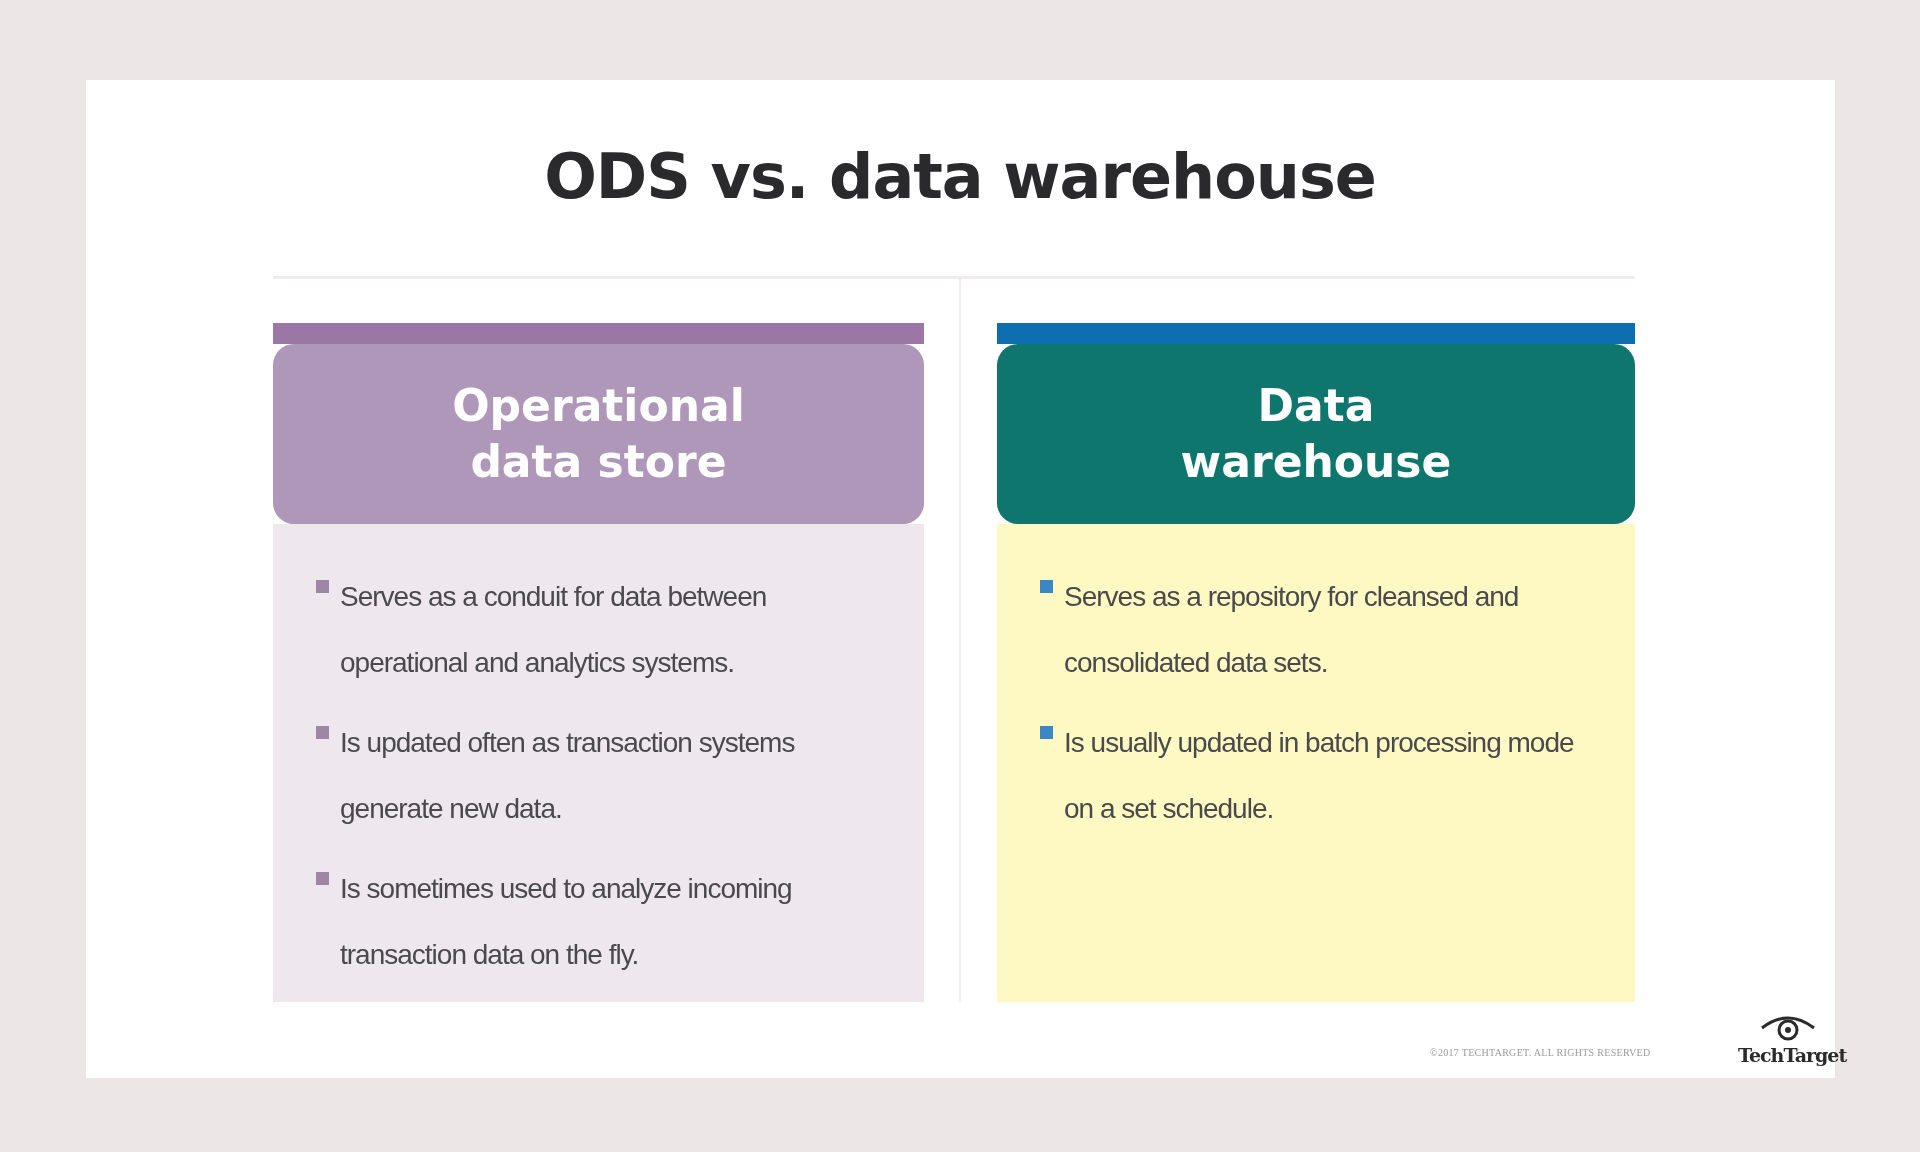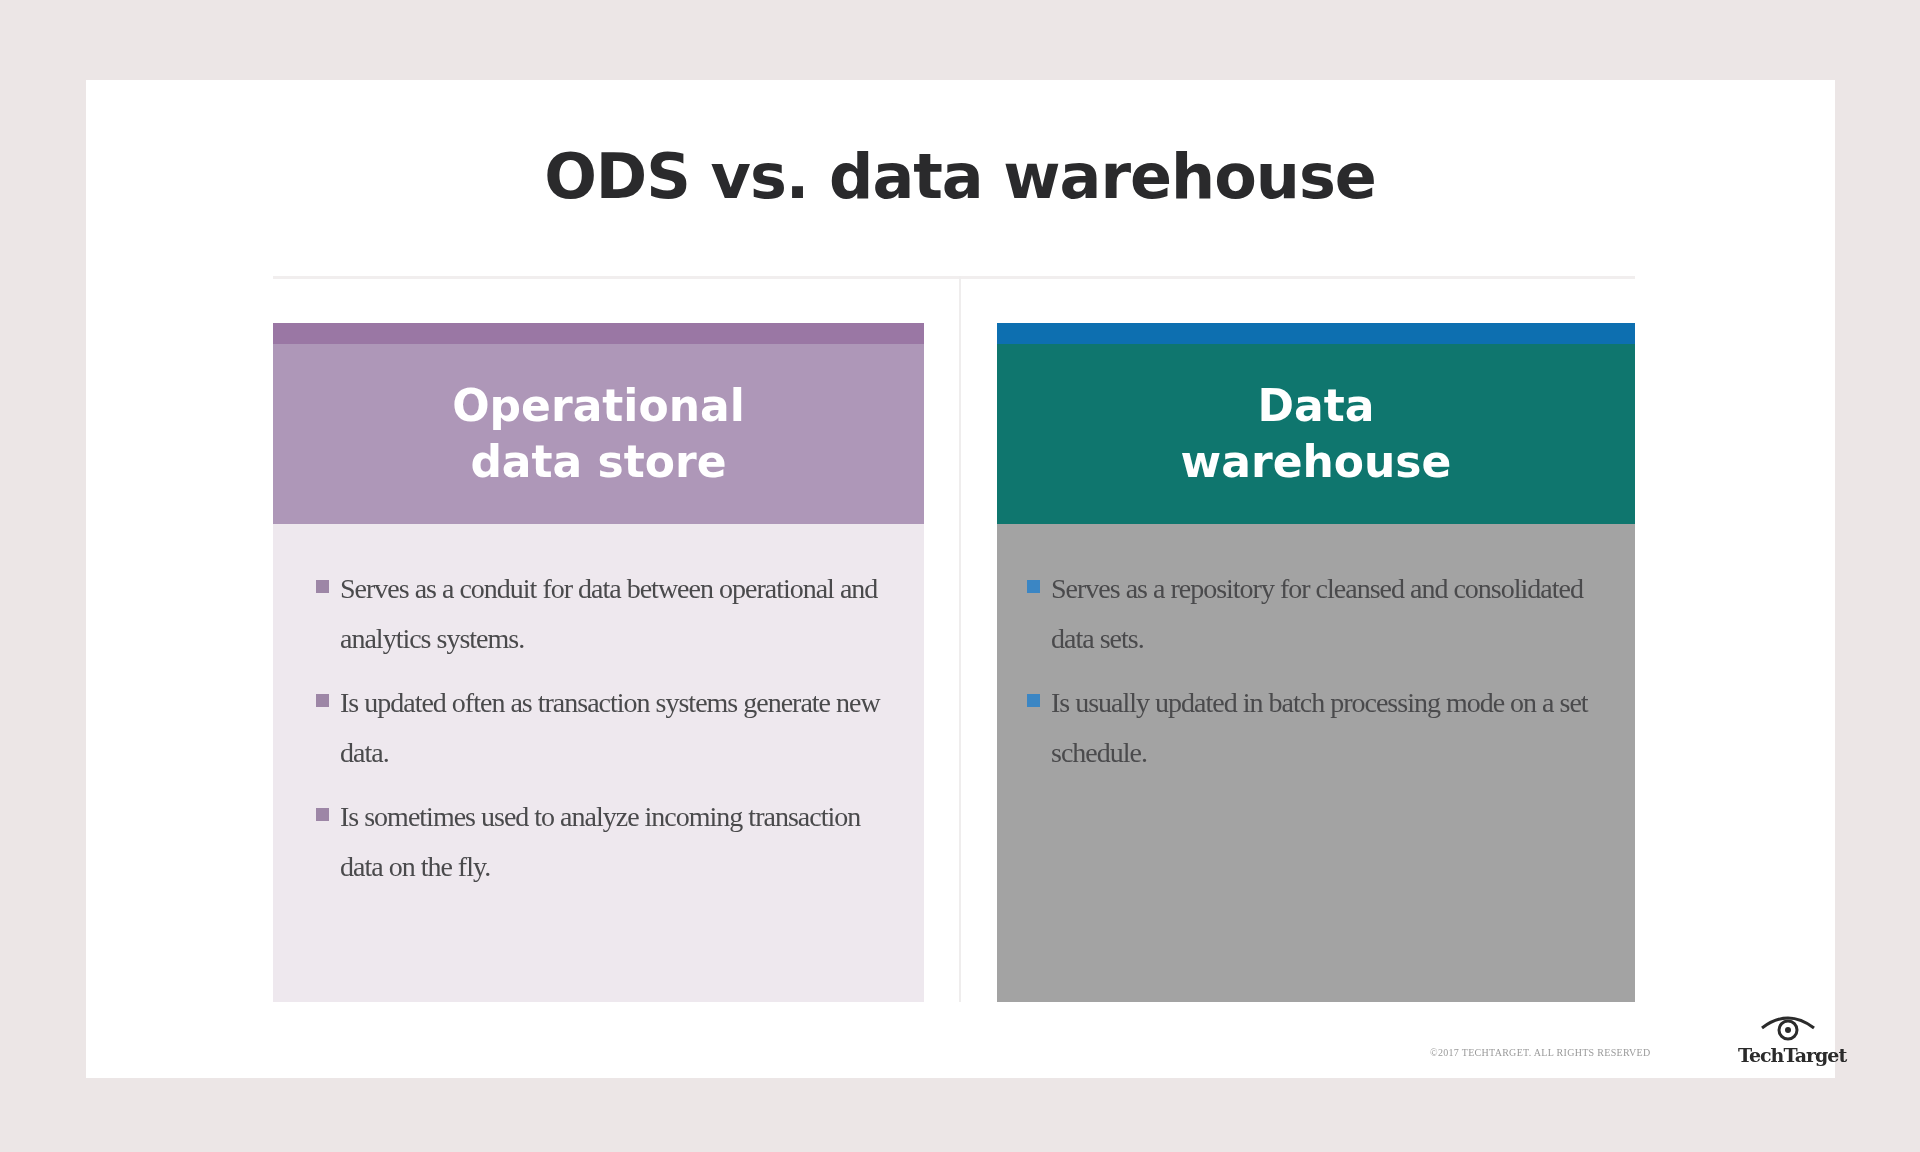--- a/index.html
+++ b/index.html
@@ -3,32 +3,32 @@
 <meta charset="utf-8">
 <style>
   html, body { margin:0; padding:0; }
   body { width:1920px; height:1152px; background:#ece6e6; position:relative; overflow:hidden; font-family:"DejaVu Sans", sans-serif; }
   .card { position:absolute; left:86px; top:80px; width:1749px; height:998px; background:#ffffff; }
   .title { position:absolute; left:0; right:0; top:140px; text-align:center; font-family:"DejaVu Sans", sans-serif; font-weight:bold; font-size:62px; letter-spacing:-1px; color:#2a2a2c; }
   .hline { position:absolute; left:273px; top:276px; width:1362px; height:3px; background:#f1eeee; }
   .vline { position:absolute; left:959px; top:276px; width:2px; height:726px; background:#efeded; }
   .box { position:absolute; top:323px; height:679px; }
   .box .stripe { height:21px; }
-  .box .head { height:180px; display:flex; align-items:center; justify-content:center; text-align:center; color:#ffffff; font-family:"DejaVu Sans", sans-serif; font-weight:bold; font-size:44px; line-height:56px; }
+  .box .head { height:180px; display:flex; align-items:center; justify-content:center; text-align:center; color:#ffffff; font-family:"DejaVu Sans", sans-serif; font-weight:bold; font-size:44px; line-height:56px;border-radius:21px; }
   .box .body { height:478px; padding:40px 40px 0 43px; box-sizing:border-box; }
   .ods { left:273px; width:651px; }
   .ods .stripe { background:#9a77a4; }
   .ods .head { background:#ae97b8; }
   .ods .body { background:#eee8ee; }
   .dw { left:997px; width:638px; }
   .dw .stripe { background:#0d6fb0; }
   .dw .head { background:#0f766e; }
-  .dw .body { background:#a3a3a3; padding-left:30px; }
+  .dw .body { background:#fef9c3; padding-left:43px; }
   ul { list-style:none; margin:0; padding:0; }
-  li { position:relative; padding-left:24px; margin-bottom:14px; font-family:Liberation Serif, serif; font-size:28px; line-height:50px; color:#4a4a4c; letter-spacing:-1px; }
+  li { position:relative; padding-left:24px; margin-bottom:14px; font-family:Liberation Sans, sans-serif; font-size:28px; line-height:66px; color:#4a4a4c; letter-spacing:-1px; }
   li .sq { position:absolute; left:0; top:16px; width:13px; height:13px; }
   .ods li .sq { background:#9d86a6; }
   .dw li .sq { background:#3b86c4; }
   .footer { position:absolute; left:1430px; top:1047px; font-family:Liberation Serif, serif; font-size:10px; color:#9a9a9a; letter-spacing:0.3px; }
   .logo { position:absolute; left:1722px; top:1012px; width:100px; height:56px; }
   .logo .brand { position:absolute; left:16px; bottom:2px; font-family:"DejaVu Serif", serif; font-weight:bold; font-size:19px; color:#2b2b2b; letter-spacing:-1px; }
 </style>
 </head>
 <body>
 

